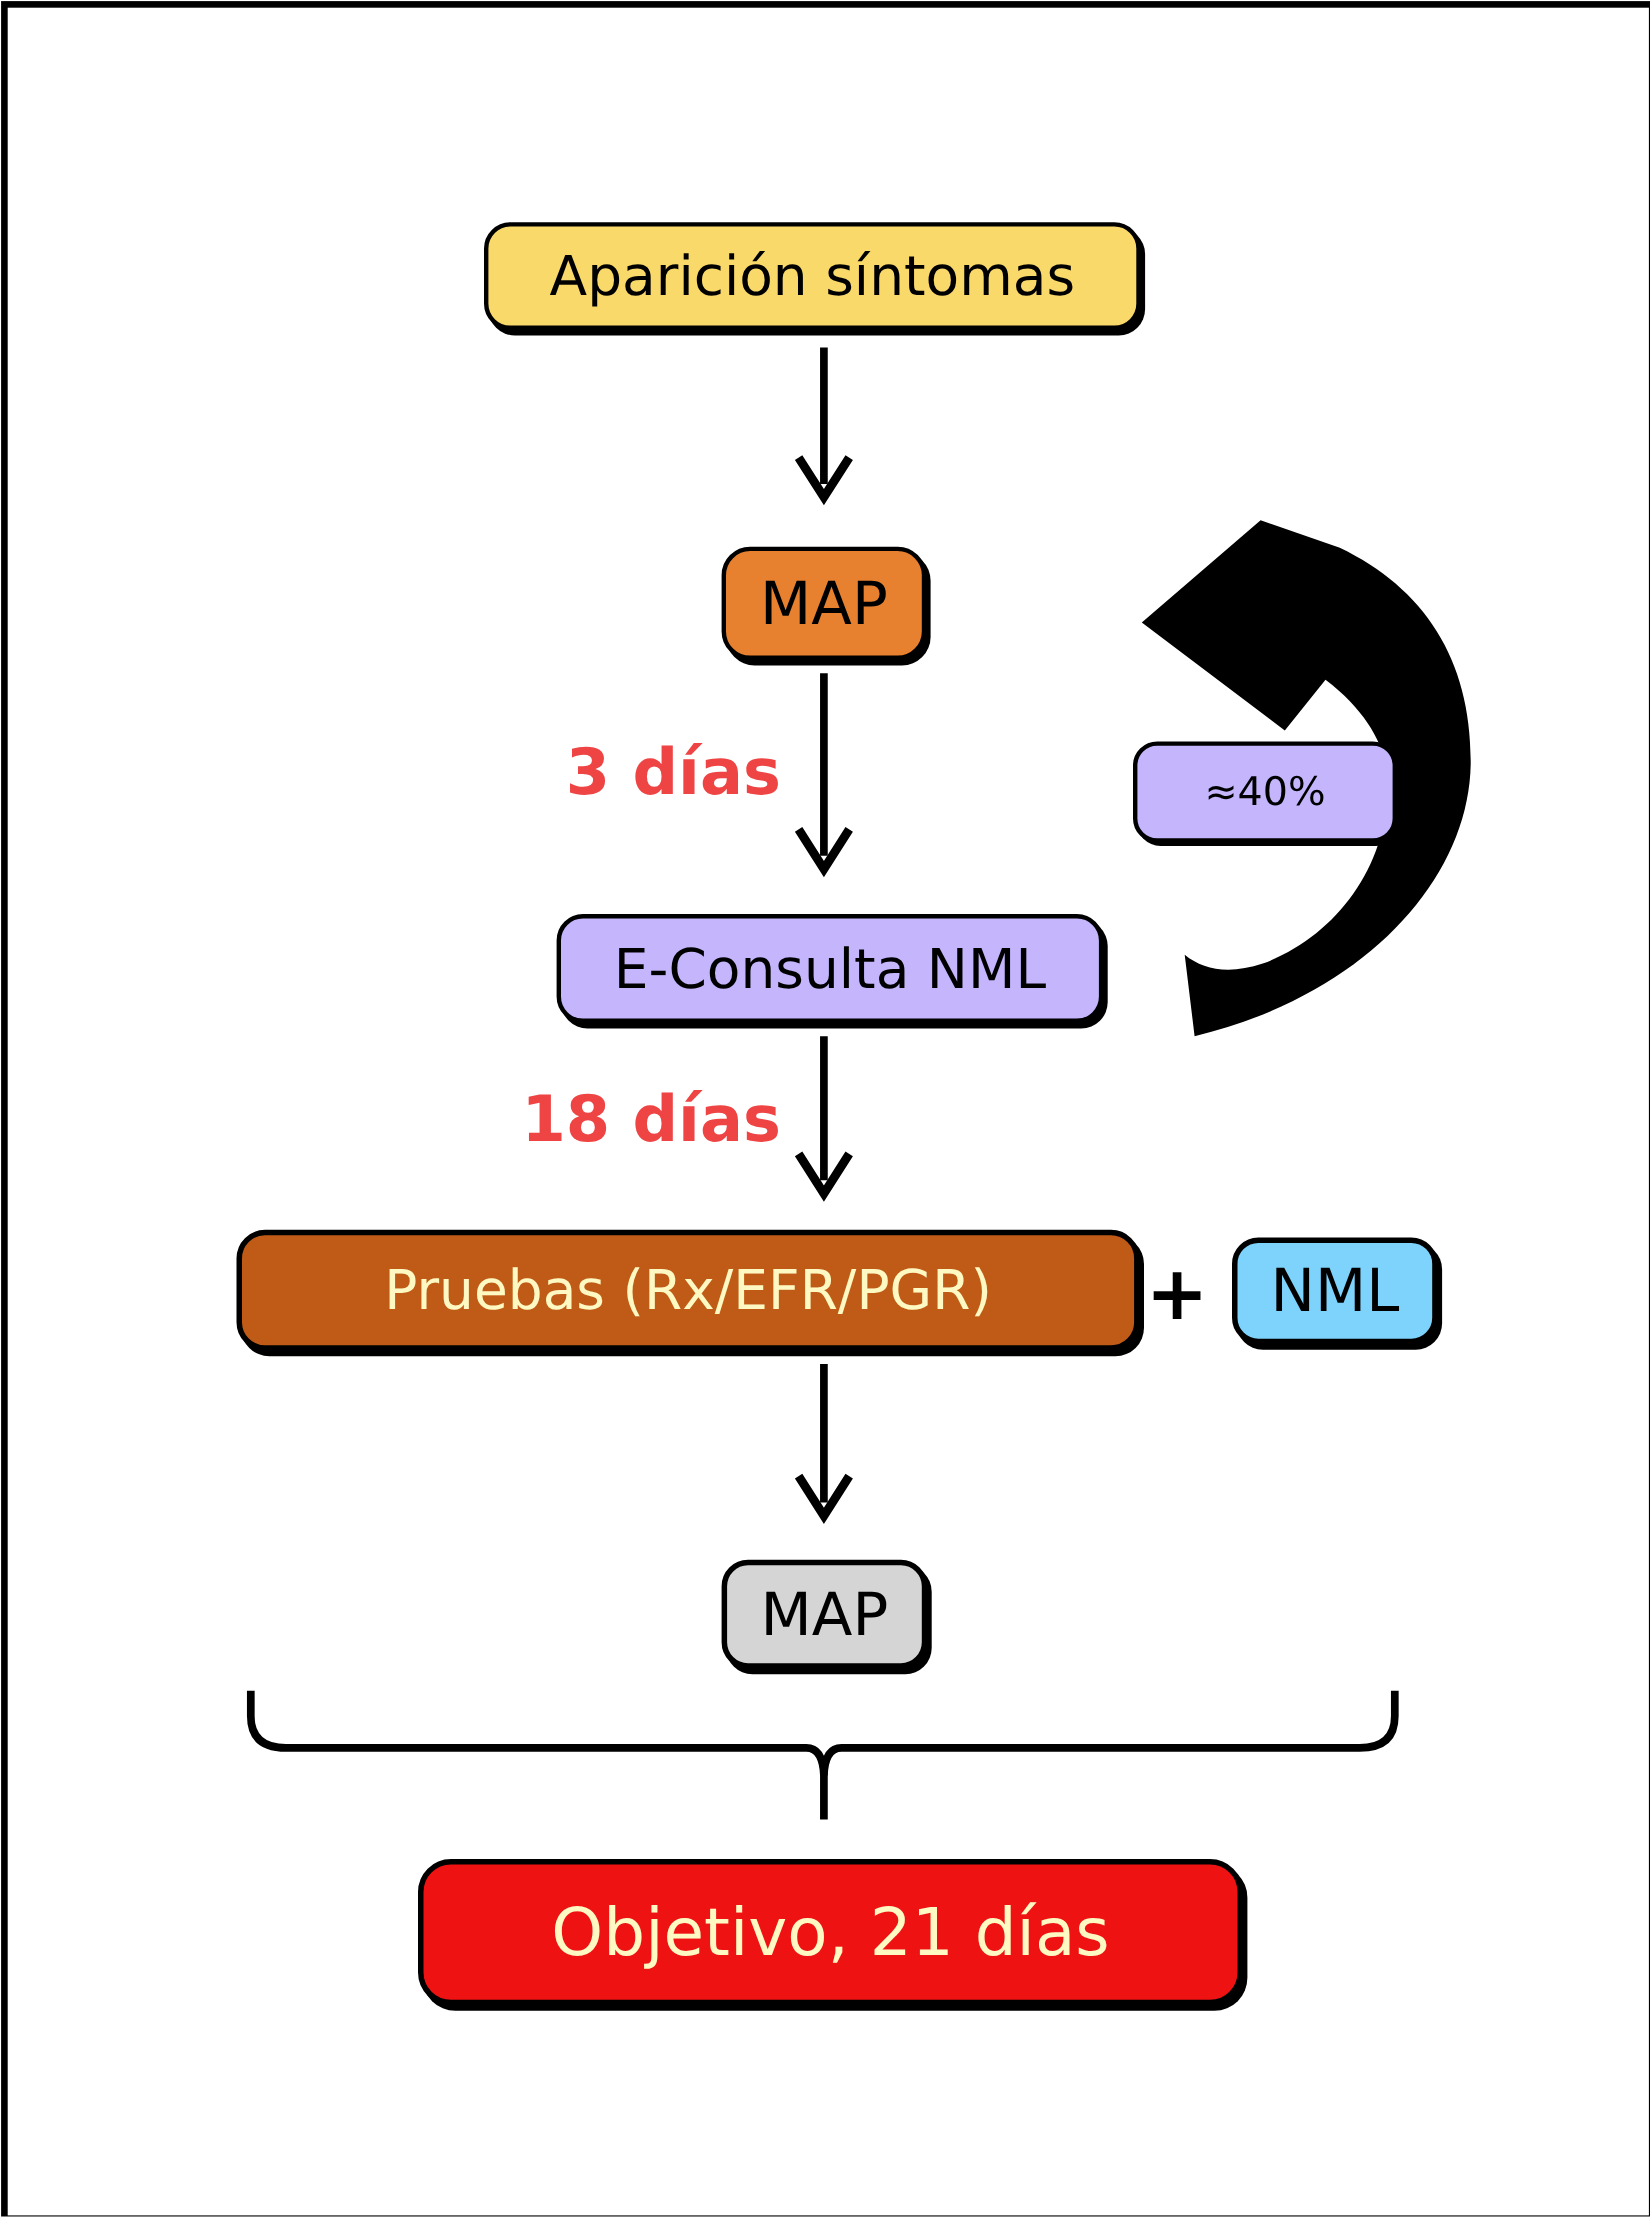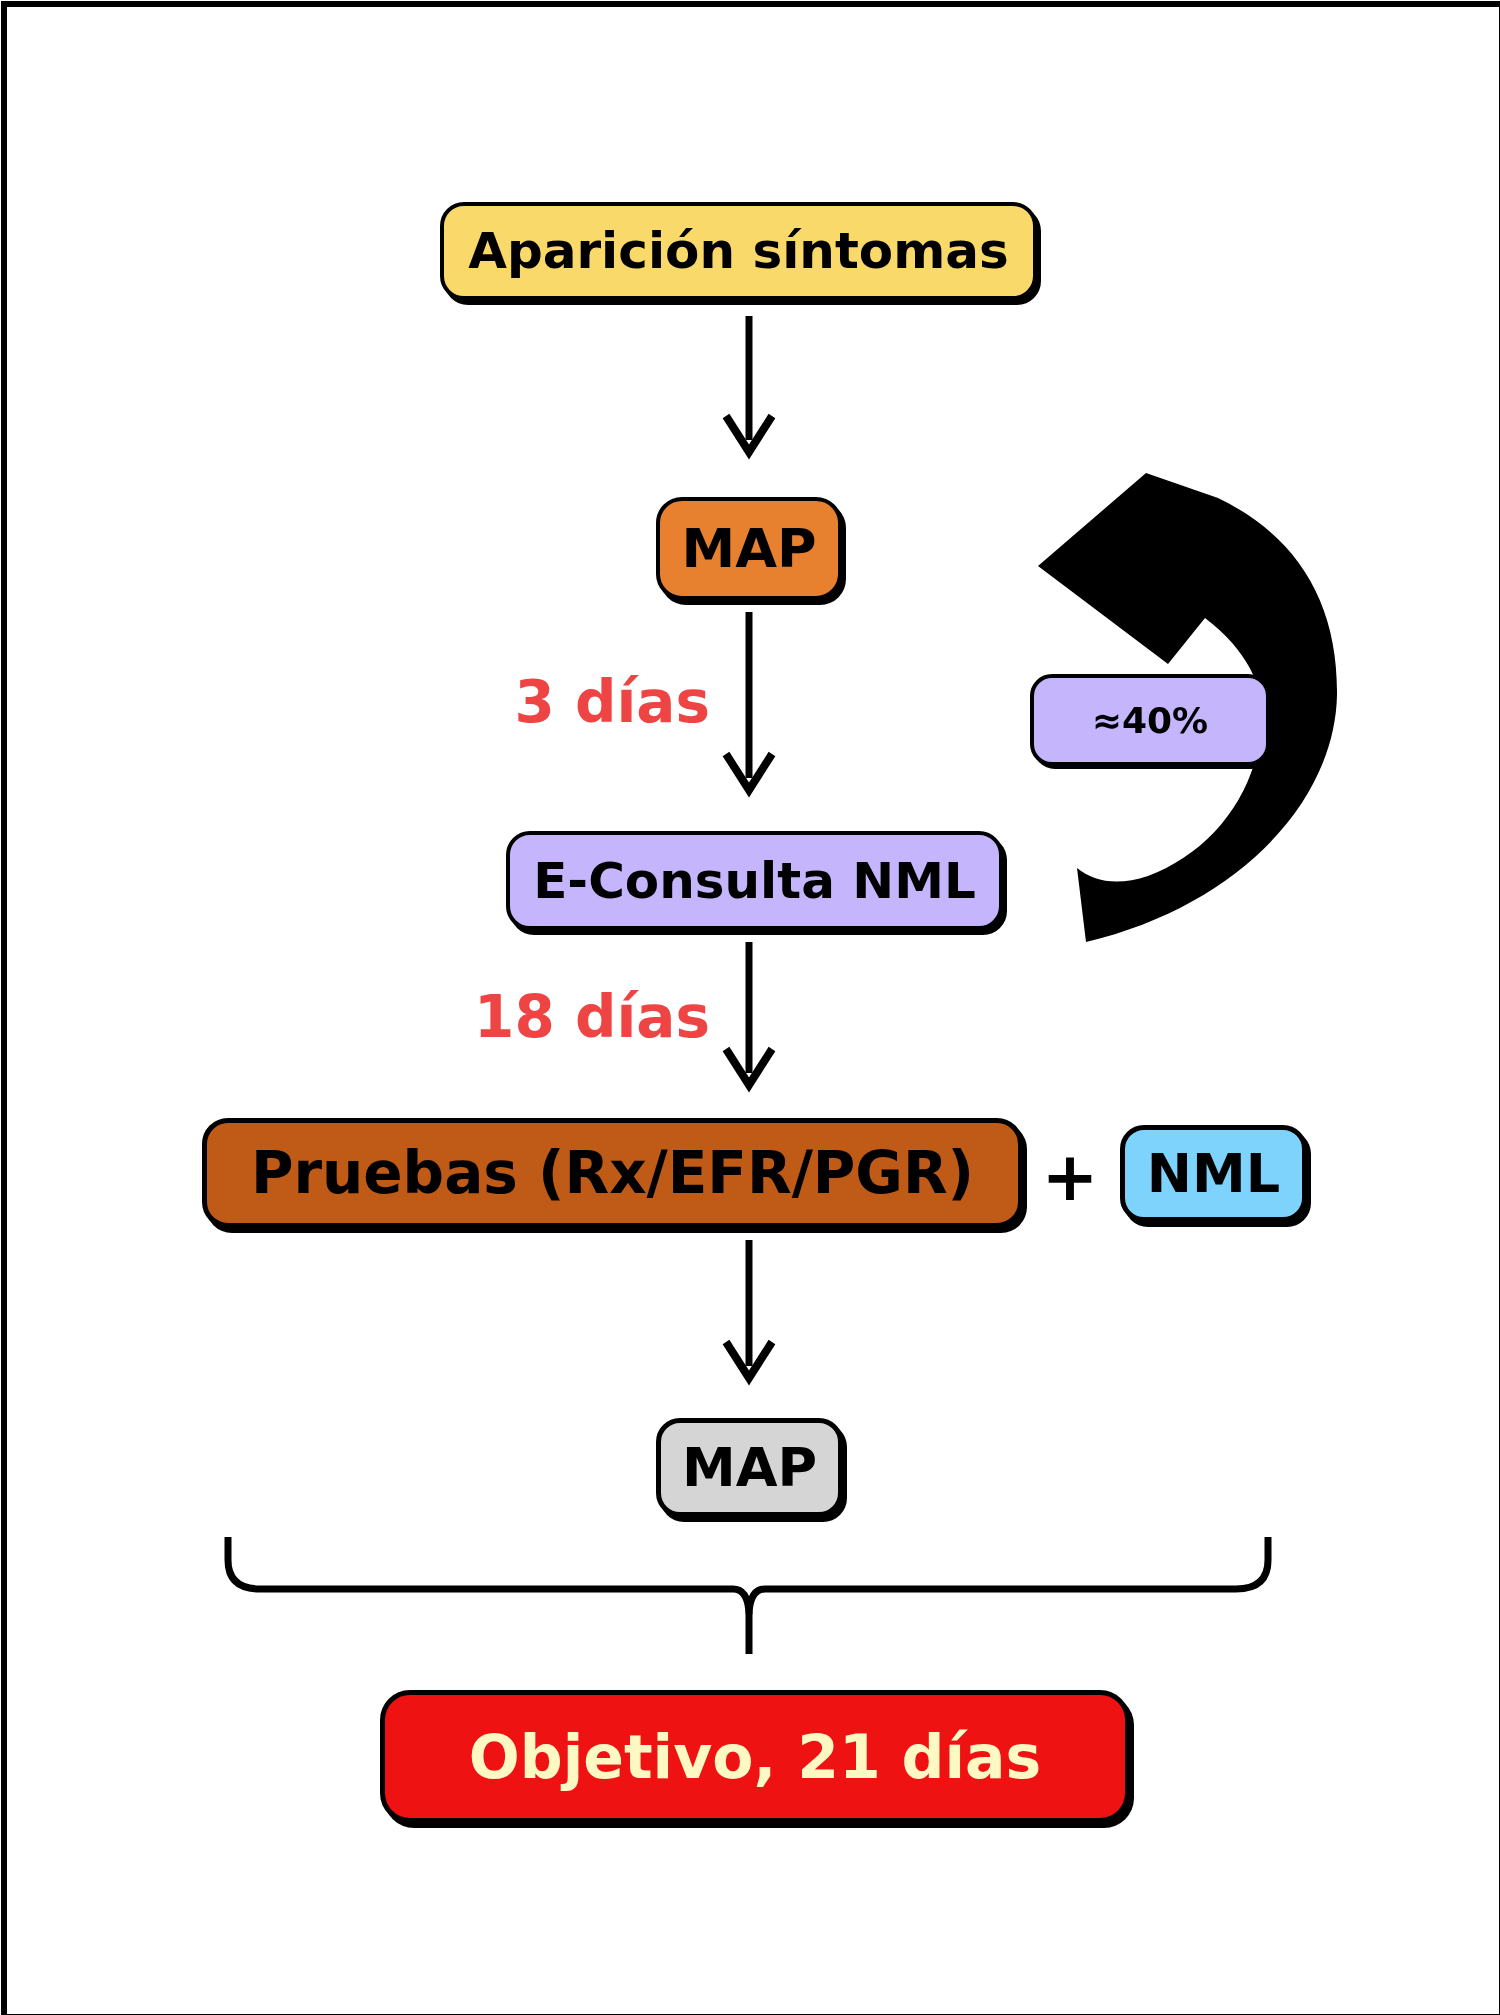--- a/index.html
+++ b/index.html
@@ -6,29 +6,29 @@
   body{
     width:1500px;height:2015px;position:relative;overflow:hidden;
     font-family:"DejaVu Sans","Liberation Sans",sans-serif;
   }
   .frame{
     position:absolute;left:1px;top:1px;width:1492px;height:2007px;
     border:6px solid #000;pointer-events:none;
   }
   .node{
     position:absolute;display:flex;align-items:center;justify-content:center;
-    font-weight:bold;color:#000;text-align:center;
+    font-weight:normal;color:#000;text-align:center;
     border:4px solid #000;box-shadow:4px 5px 0 0 #000;
     box-sizing:border-box;
   }
   .node-sintomas{left:440px;top:202px;width:597px;height:98px;background:#FAD96B;border-radius:24px;font-size:50px;}
   .node-map-top {left:656px;top:497px;width:186px;height:103px;background:#E8812F;border-radius:26px;font-size:54px;}
   .node-loop    {left:1030px;top:674px;width:240px;height:92px;background:#c4b5fd;border-radius:22px;font-size:36px;box-shadow:3px 3px 0 0 #000;}
   .node-econsulta{left:506px;top:831px;width:497px;height:99px;background:#c4b5fd;border-radius:24px;font-size:50px;}
-  .node-pruebas {left:202px;top:1118px;width:821px;height:110px;background:#BF5B17;border-radius:26px;font-size:58px;color:#000000;border-width:5px;}
+  .node-pruebas {left:215px;top:1118px;width:821px;height:110px;background:#BF5B17;border-radius:26px;font-size:50px;color:#fef9c3;border-width:5px;}
   .node-nml     {left:1120px;top:1125px;width:187px;height:97px;background:#7dd3fc;border-radius:24px;font-size:54px;border-width:5px;}
   .node-map-bot {left:656px;top:1418px;width:187px;height:99px;background:#D5D5D5;border-radius:24px;font-size:54px;border-width:5px;}
   .node-objetivo{left:380px;top:1690px;width:750px;height:133px;background:#EE1212;border-radius:30px;font-size:60px;color:#fef9c3;border-width:5px;}
   .edge-label{
     position:absolute;font-weight:bold;color:#ef4444;text-align:right;
   }
   .label-3dias {left:380px;top:668px;width:330px;font-size:58px;}
   .label-18dias{left:340px;top:983px;width:370px;font-size:58px;}
   .plus-sign{
     position:absolute;left:1028px;top:1134px;width:84px;height:84px;

